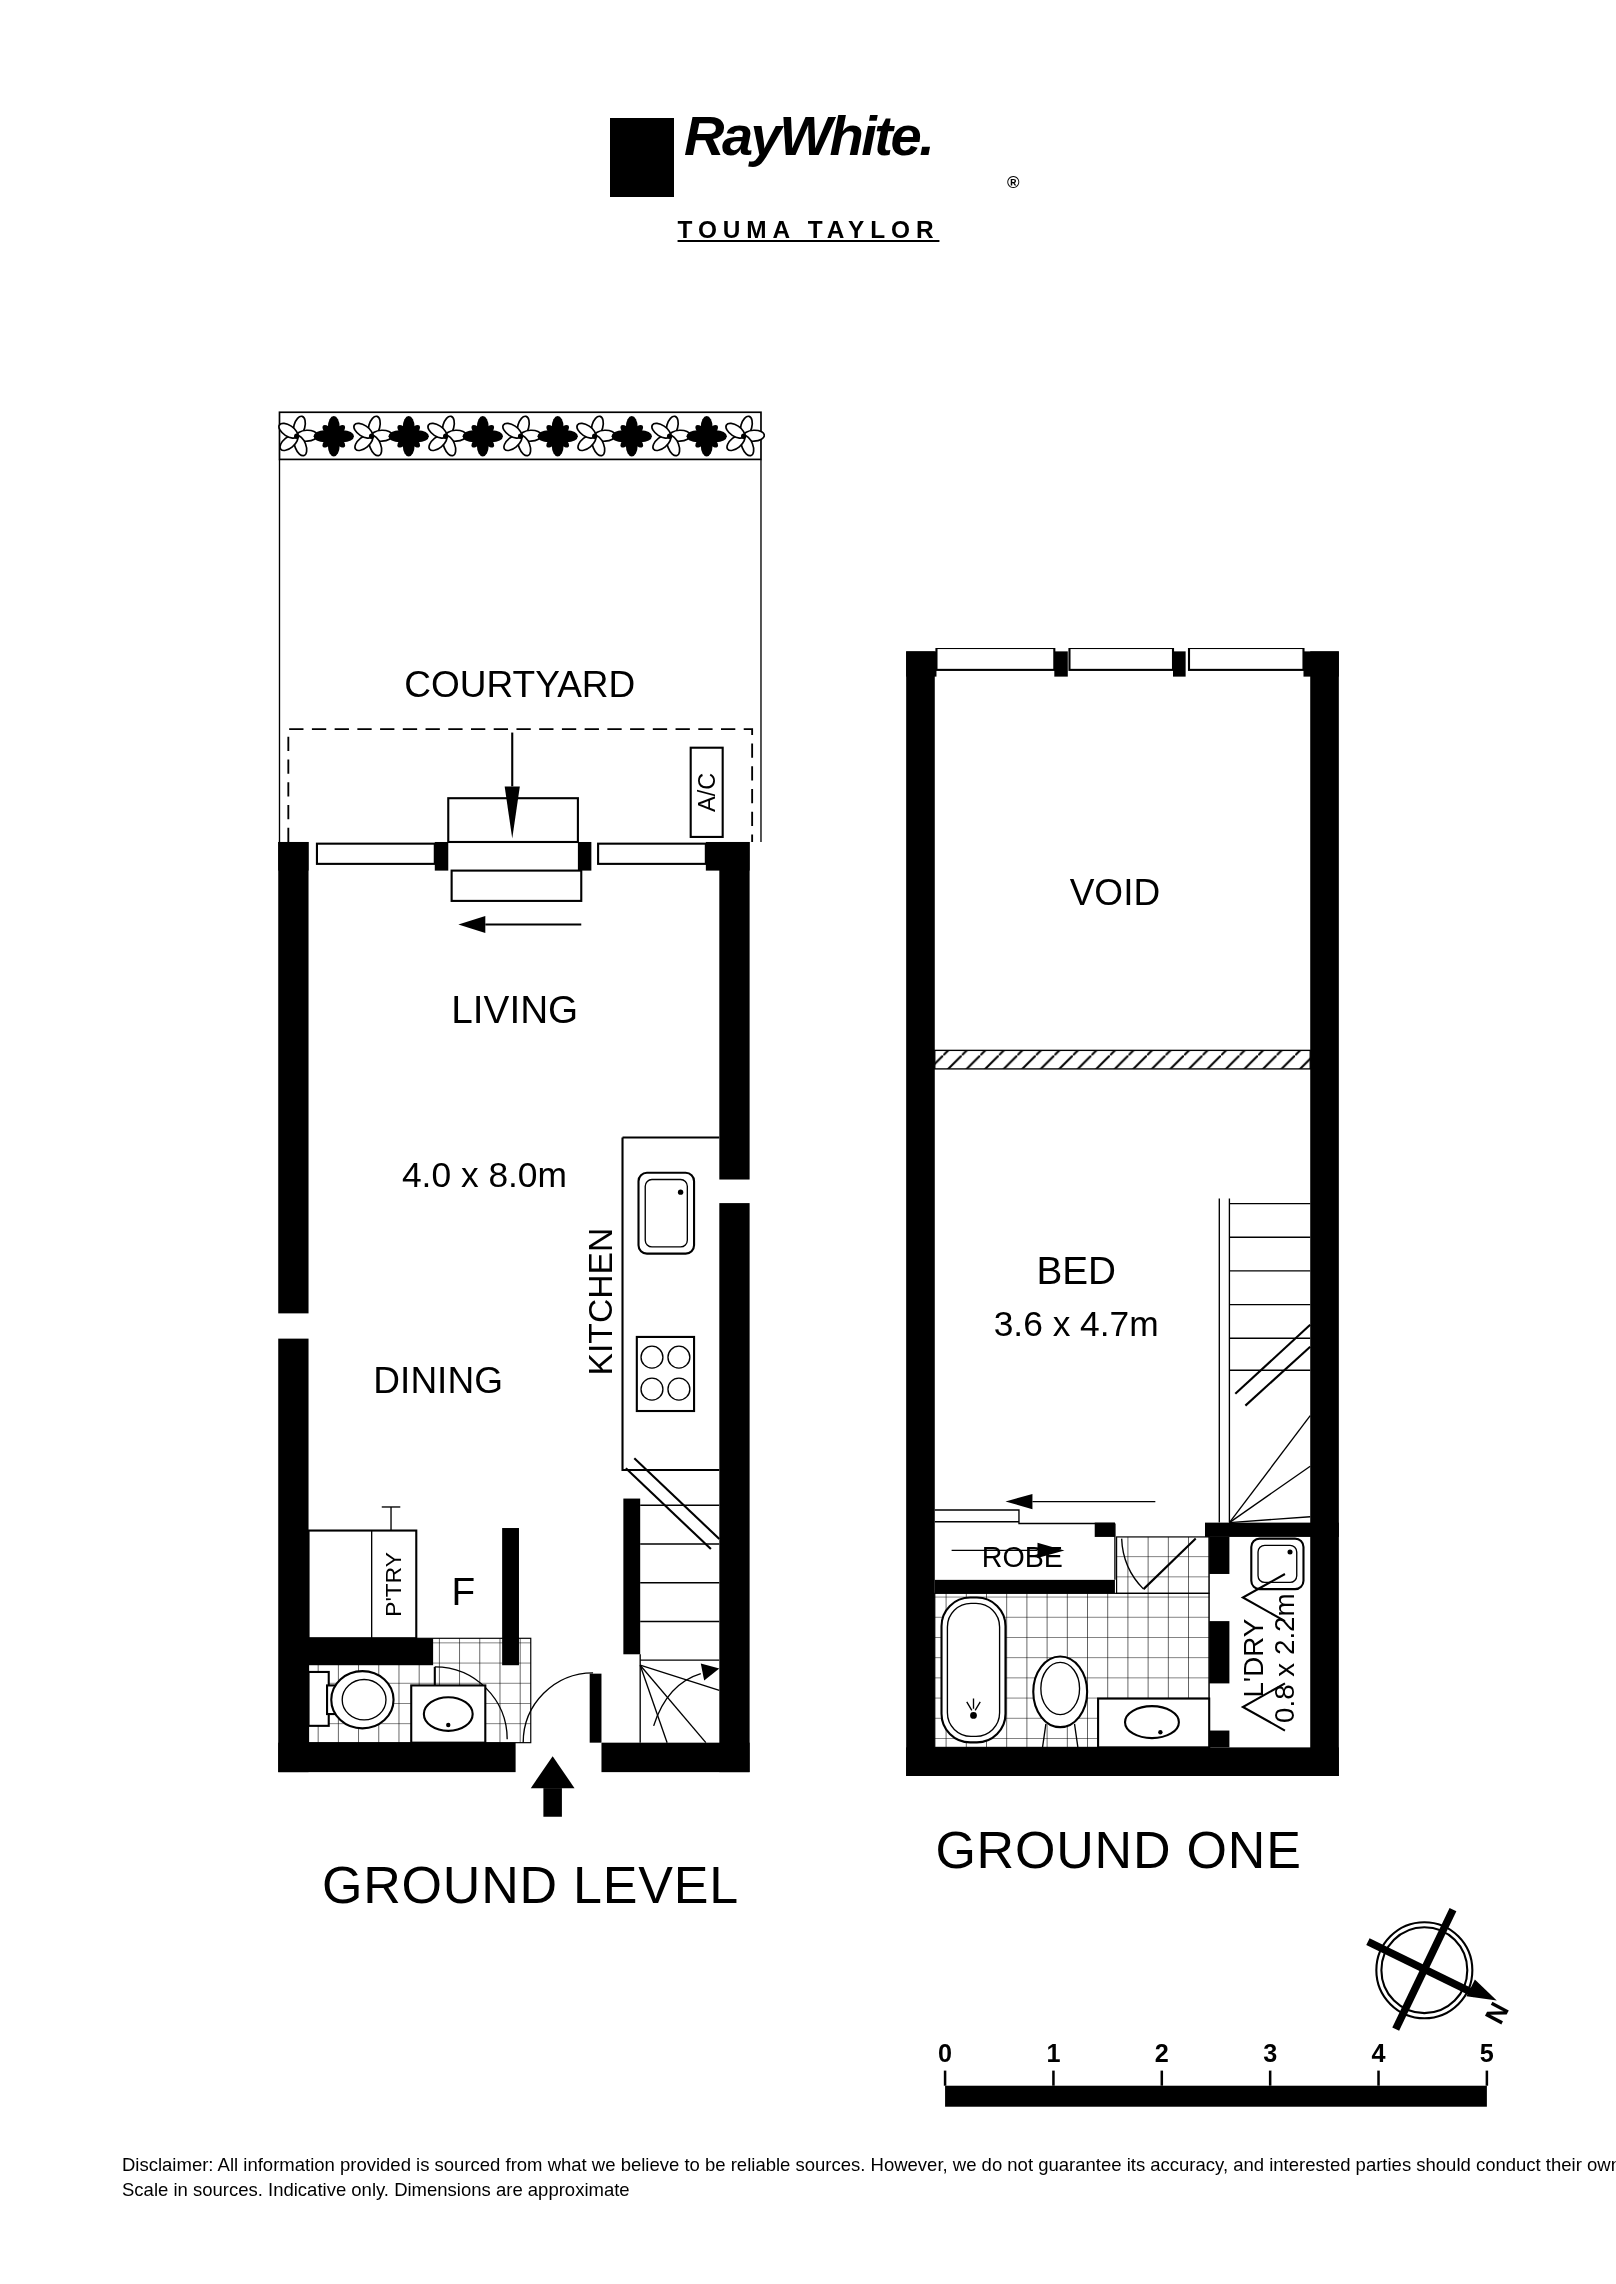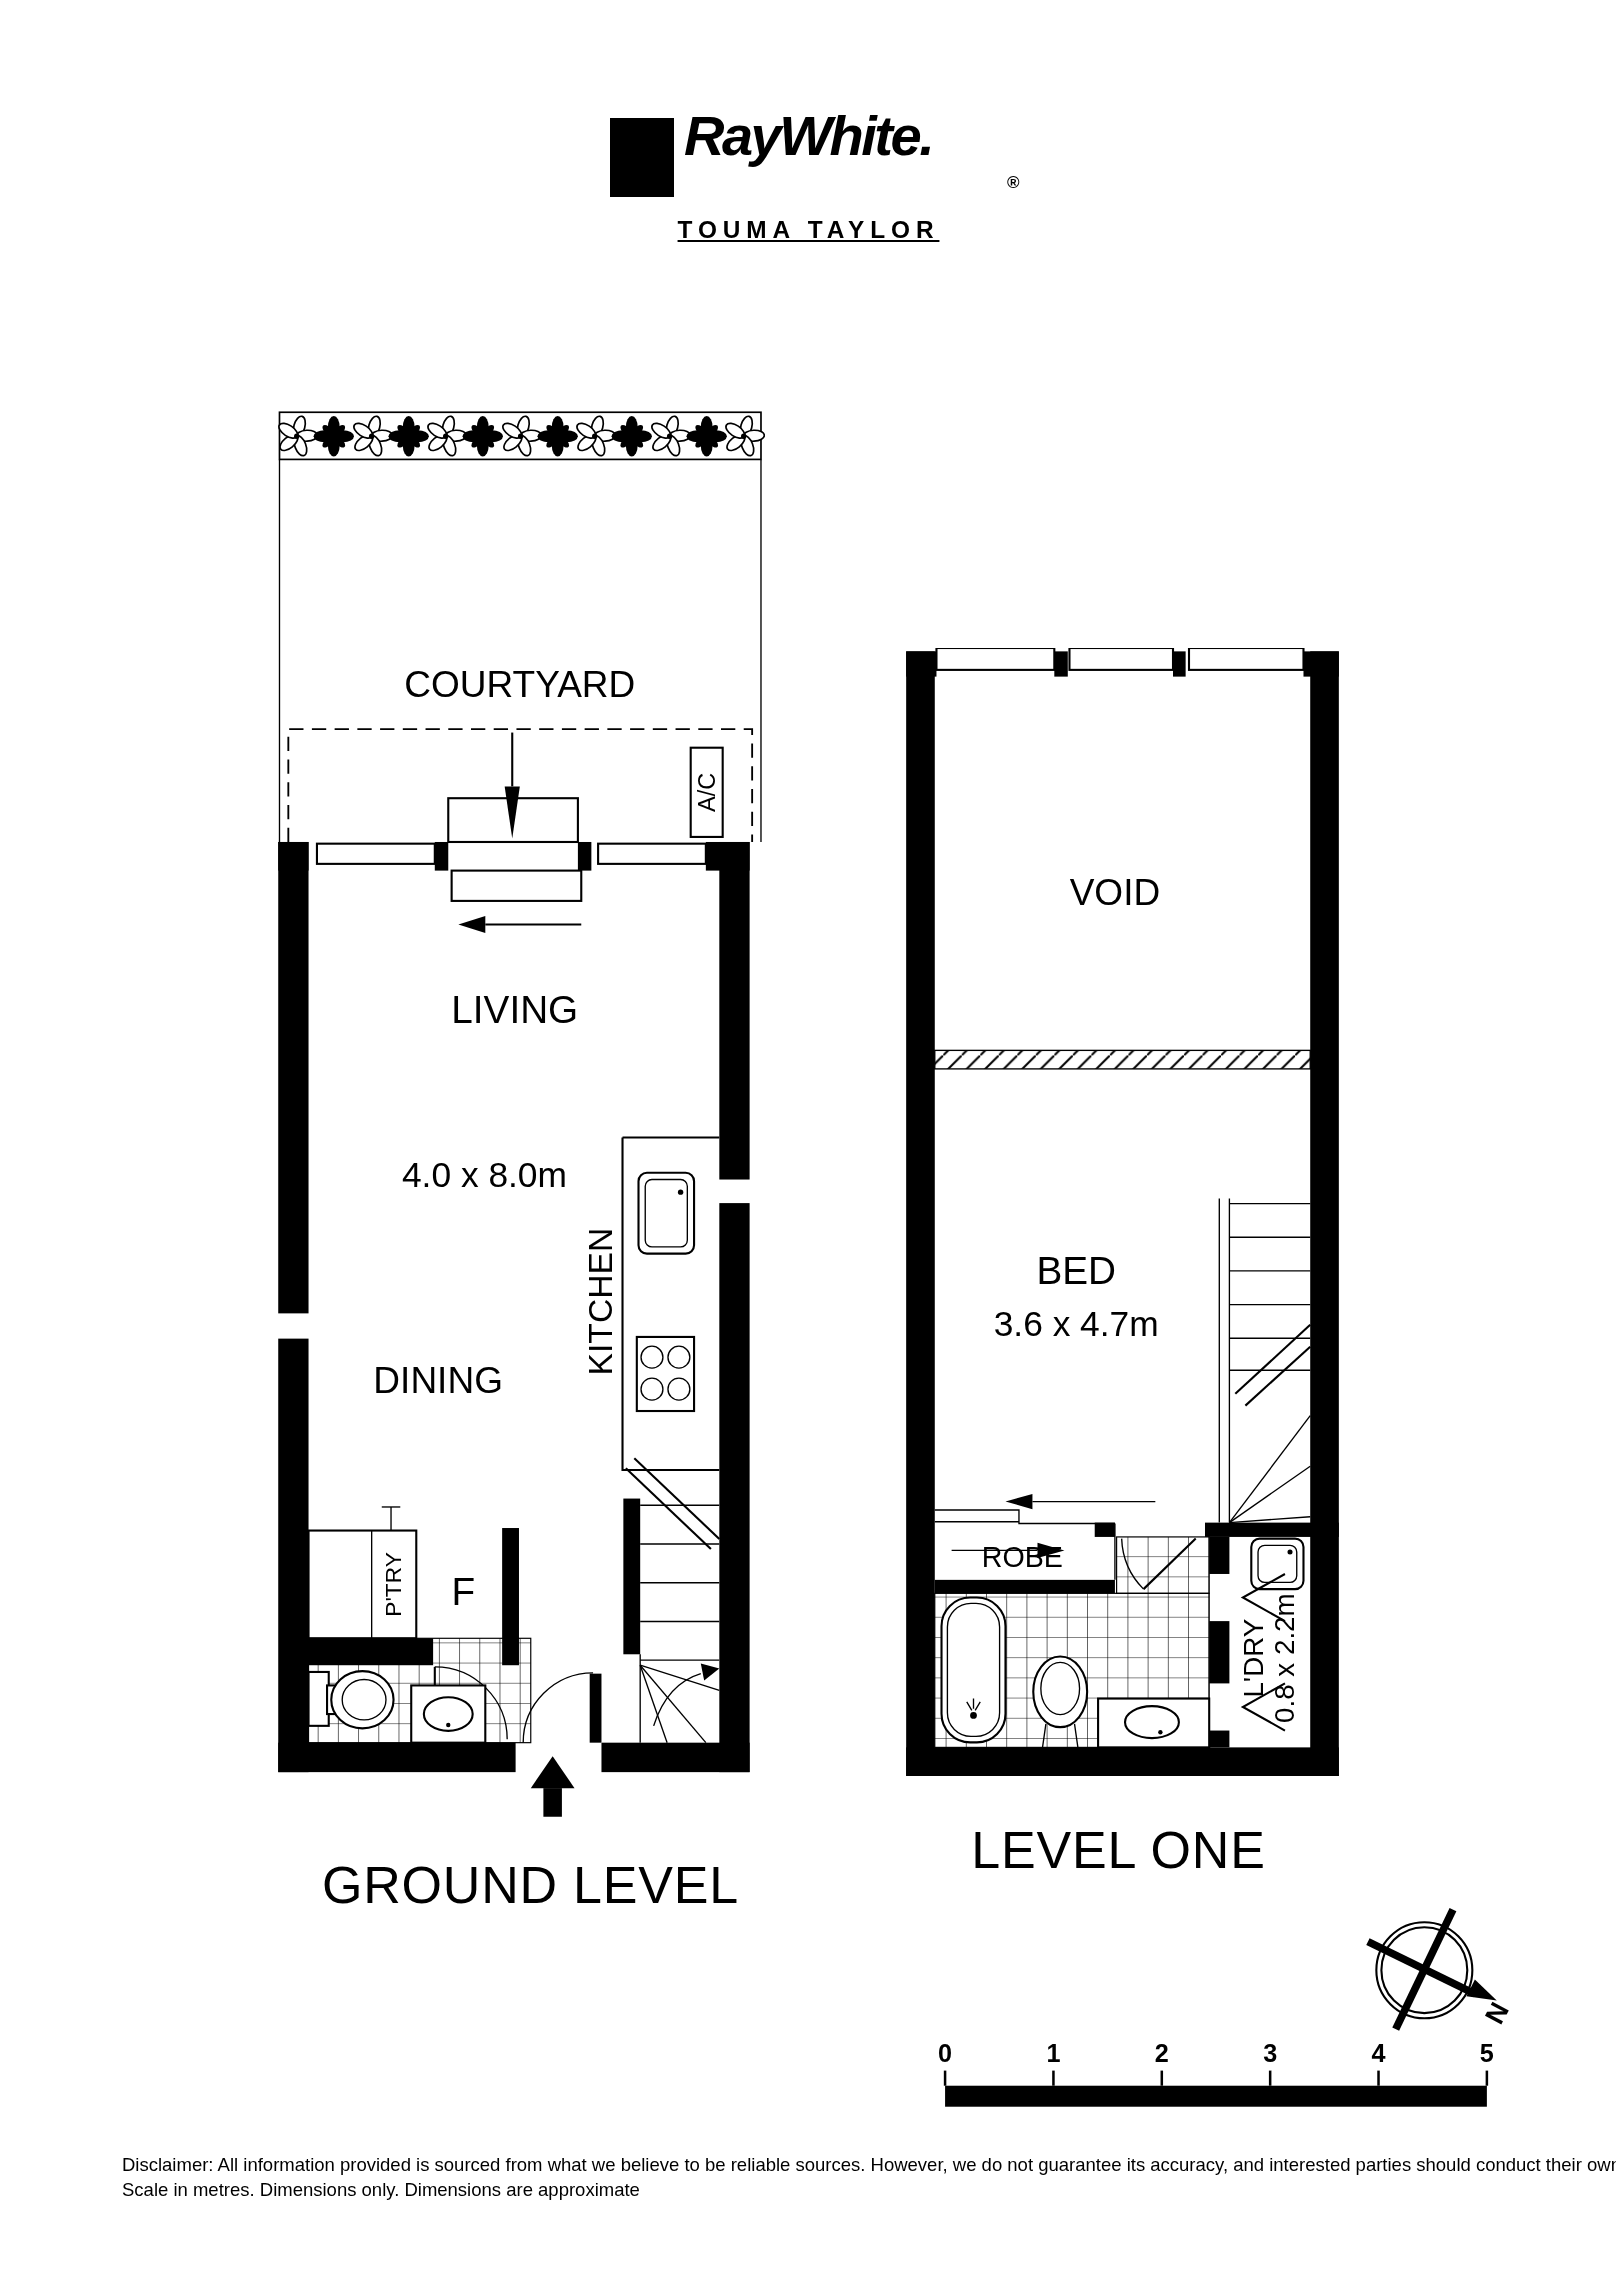--- a/index.html
+++ b/index.html
@@ -307,21 +307,21 @@
       <g>
         <polyline points="450,1100 400,1128 450,1156" class="ln" stroke-width="2.2"></polyline>
         <polyline points="450,1230 400,1258 450,1286" class="ln" stroke-width="2.2"></polyline>
       </g>
       <text class="t" transform="translate(424,1200) rotate(-90)" font-size="33" text-anchor="middle">L'DRY</text>
       <text class="t" transform="translate(461,1200) rotate(-90)" font-size="33" text-anchor="middle">0.8 x 2.2m</text>
     </g>
   </svg>
 
   <div class="abs plan-label" id="ground-label">GROUND LEVEL</div>
-  <div class="abs plan-label" id="level-label">LEVEL ONE</div>
+  <div class="abs plan-label" id="level-label">GROUND ONE</div>
 
   <svg class="abs" style="left:1330px;top:1886px;" width="219" height="160" viewBox="0 0 260 190">
     <circle cx="112" cy="100" r="57" fill="none" stroke="#000" stroke-width="2.5"></circle>
     <circle cx="112" cy="100" r="51" fill="none" stroke="#000" stroke-width="2.5"></circle>
     <line x1="146" y1="28" x2="78" y2="170" stroke="#000" stroke-width="9"></line>
     <line x1="45" y1="66" x2="172" y2="128" stroke="#000" stroke-width="9"></line>
     <polygon points="198,136 162,131 172,111" class="arrfill"></polygon>
     <text class="t" transform="translate(208,156) rotate(-62)" font-size="32" font-weight="bold" text-anchor="middle">N</text>
   </svg>
 
@@ -335,16 +335,16 @@
     <line x1="667" y1="40" x2="667" y2="58" stroke="#000" stroke-width="3"></line>
     <text class="t" x="22" y="30" font-size="30" font-weight="bold" text-anchor="middle">0</text>
     <text class="t" x="151" y="30" font-size="30" font-weight="bold" text-anchor="middle">1</text>
     <text class="t" x="280" y="30" font-size="30" font-weight="bold" text-anchor="middle">2</text>
     <text class="t" x="409" y="30" font-size="30" font-weight="bold" text-anchor="middle">3</text>
     <text class="t" x="538" y="30" font-size="30" font-weight="bold" text-anchor="middle">4</text>
     <text class="t" x="667" y="30" font-size="30" font-weight="bold" text-anchor="middle">5</text>
   </svg>
 
   <div class="abs disc" id="disc1">Disclaimer: All information provided is sourced from what we believe to be reliable sources. However, we do not guarantee  its accuracy, and interested parties should conduct their own enquiries.</div>
-  <div class="abs disc" id="disc2">Scale in metres. Dimensions only. Dimensions are approximate</div>
+  <div class="abs disc" id="disc2">Scale in sources. Indicative only. Dimensions are approximate</div>
 
 </div>
 
 
 </body></html>

